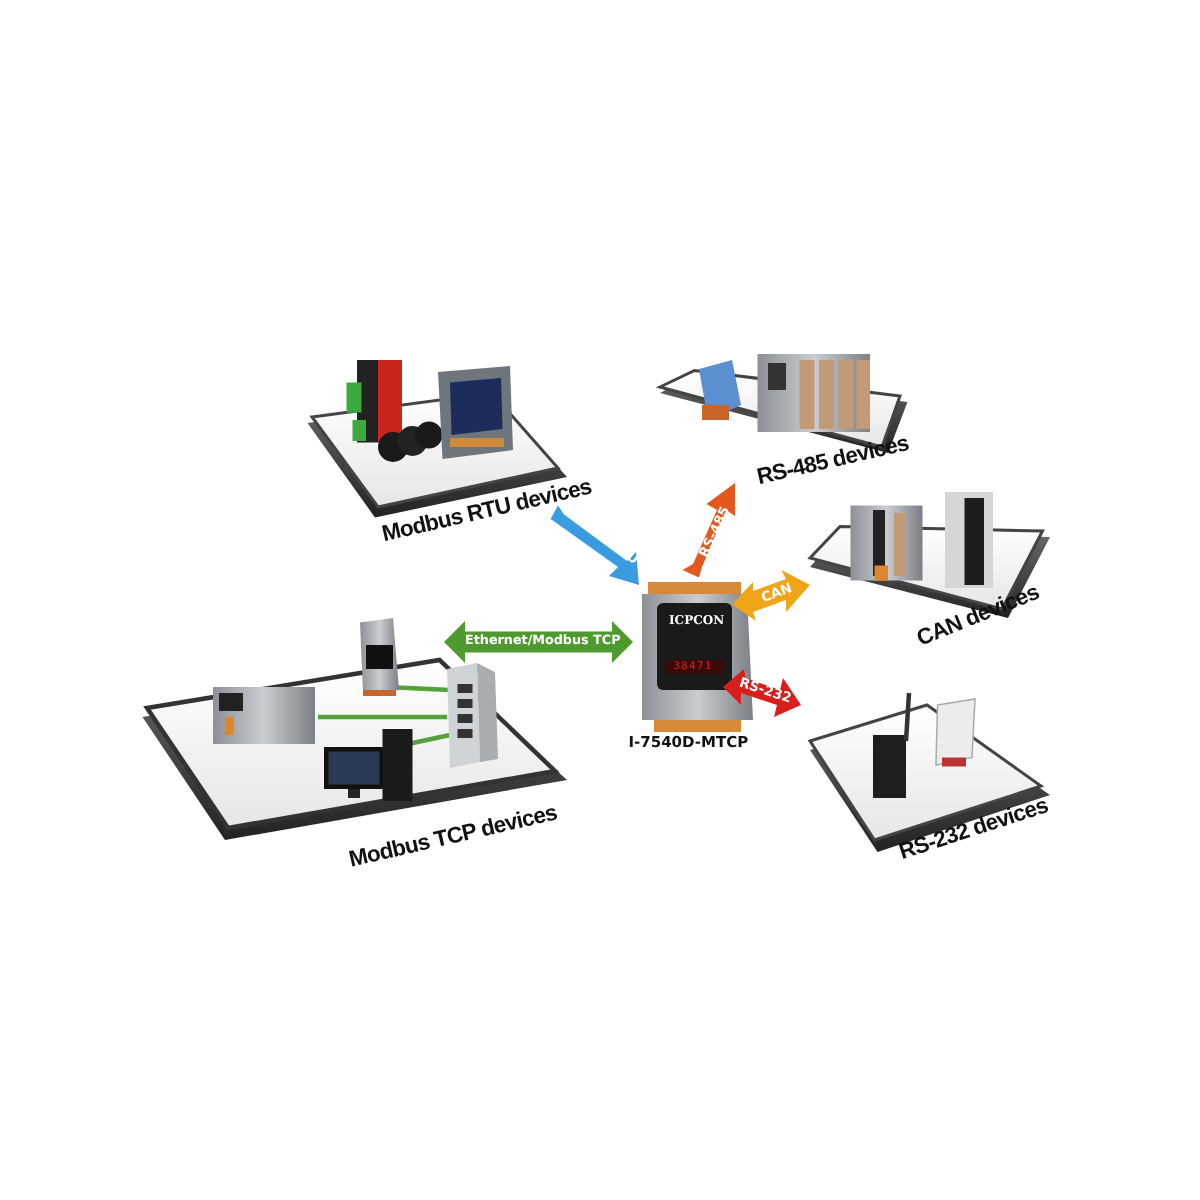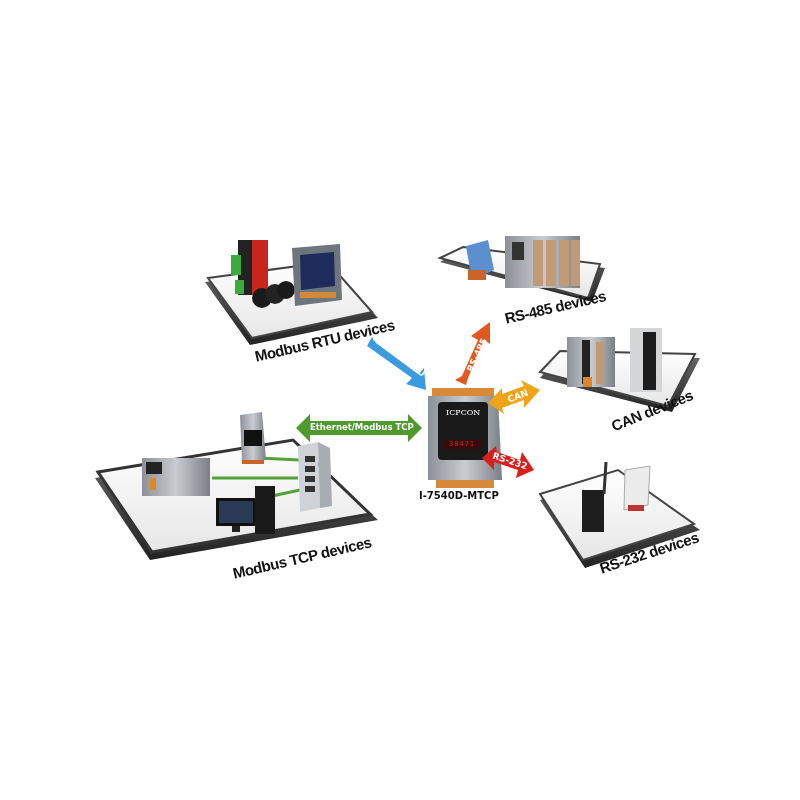--- a/index.html
+++ b/index.html
@@ -155,21 +155,21 @@
     <path d="M296 428 L310 414 L310 421 L408 421 L408 414 L422 428 L408 442 L408 435 L310 435 L310 442 Z" fill="#4f9a2f"></path>
   </g>
 </svg>
 
 <div class="arrow-label" style="left:368px;top:350px;width:60px;transform:rotate(37deg);">Modbus RTU</div>
 <div class="arrow-label" style="left:452px;top:350px;width:50px;transform:rotate(-65deg);">RS-485</div>
 <div class="arrow-label" style="left:498px;top:391px;width:40px;transform:rotate(-20deg);">CAN</div>
 <div class="arrow-label" style="left:488px;top:456px;width:44px;transform:rotate(18deg);">RS-232</div>
 <div class="arrow-label" style="left:310px;top:422px;width:82px;font-size:8.5px;">Ethernet/Modbus TCP</div>
 
-<div class="abs" style="left:446px;top:408px;font-size:8px;font-weight:normal;color:#fff;font-family:'DejaVu Serif',serif;">ICPCON</div>
+<div class="abs" style="left:446px;top:408px;font-size:8px;font-weight:bold;color:#fff;font-family:'DejaVu Serif',serif;">ICPCON</div>
 <div class="abs" style="left:449px;top:440px;font-size:7px;color:#d22;font-family:'DejaVu Sans Mono',monospace;letter-spacing:1px;">38471</div>
 <div class="center-label" style="left:419px;top:490px;text-align:center;">I-7540D-MTCP</div>
 
 <div class="plat-label" style="left:255px;top:348px;transform:rotate(-13deg);">Modbus RTU devices</div>
 <div class="plat-label" style="left:505px;top:310px;transform:rotate(-13deg);">RS-485 devices</div>
 <div class="plat-label" style="left:612px;top:418px;transform:rotate(-22deg);">CAN devices</div>
 <div class="plat-label" style="left:600px;top:560px;transform:rotate(-18deg);">RS-232 devices</div>
 <div class="plat-label" style="left:233px;top:565px;transform:rotate(-13deg);">Modbus TCP devices</div>
 
 </body></html>

